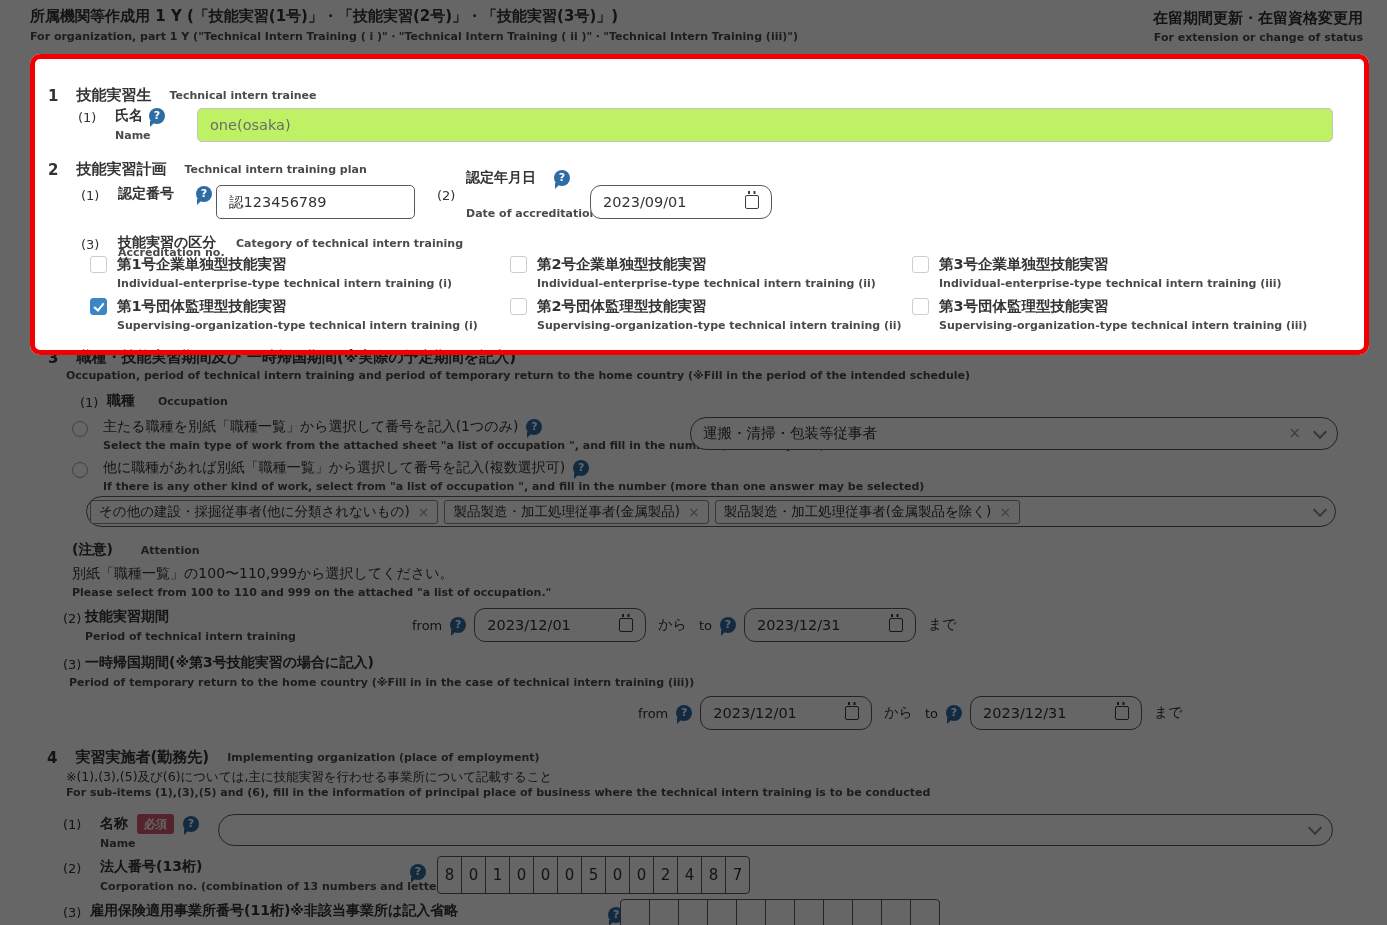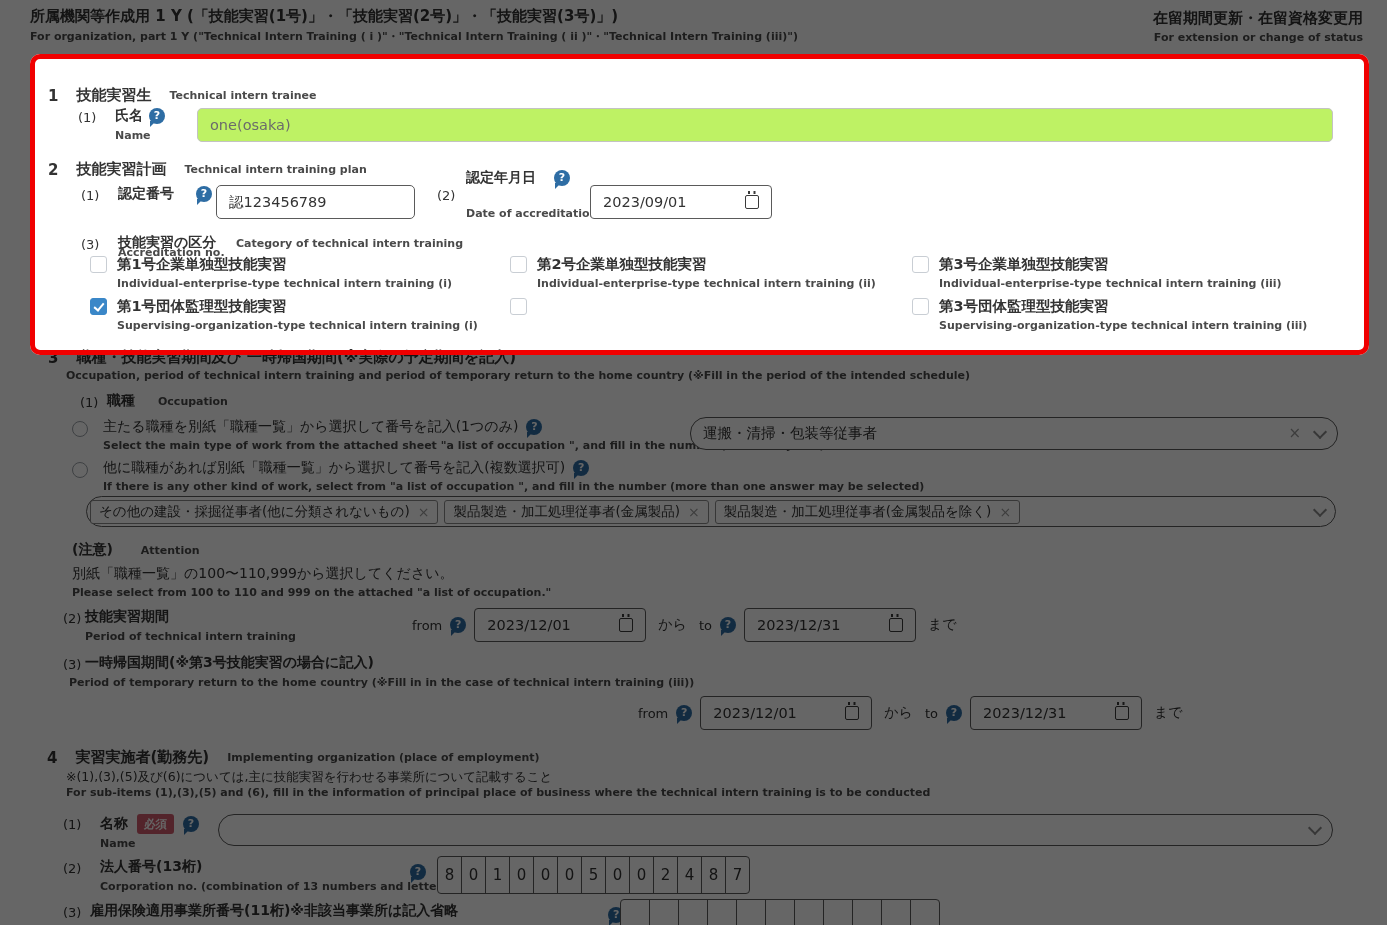--- a/index.html
+++ b/index.html
@@ -13,21 +13,21 @@
   .row{display:flex;align-items:center;}
   
   .q{display:inline-block;width:16px;height:16px;border-radius:50%;background:#2e6da4;color:#fff;
      font-size:11px;font-weight:700;text-align:center;line-height:16px;position:relative;flex:0 0 auto;}
   .q::after{content:"";position:absolute;left:1px;bottom:-3px;border:3px solid transparent;
      border-top-color:#2e6da4;border-left-color:#2e6da4;}
   
   .input{box-sizing:border-box;height:34px;border:1px solid #5a5a5a;border-radius:5px;background:#fff;
      font-size:14.5px;color:#333;padding:0 12px;font-family:inherit;}
   .disabled-input{background:#bef264;border-color:#c3c3c3;color:#6b6b6b;}
-  .date-input{box-sizing:border-box;height:34px;border:1px solid #5a5a5a;border-radius:4px;background:#fff;
+  .date-input{box-sizing:border-box;height:34px;border:1px solid #5a5a5a;border-radius:11px;background:#fff;
      display:flex;align-items:center;justify-content:space-between;padding:0 12px;font-size:14.5px;color:#333;}
   .cal{width:12px;height:12px;border:1.6px solid #3a3a3a;border-radius:2px;position:relative;flex:0 0 auto;}
   .cal::before{content:"";position:absolute;top:-5px;left:1.5px;width:2px;height:3px;background:#3a3a3a;box-shadow:5.5px 0 #3a3a3a;}
   .chev{width:8px;height:8px;border-right:2px solid #8a8a8a;border-bottom:2px solid #8a8a8a;
      transform:rotate(45deg);margin-top:-4px;flex:0 0 auto;}
   .clear-x{color:#9a9a9a;font-size:15px;line-height:1;}
   .select{box-sizing:border-box;border:1px solid #5a5a5a;border-radius:16px;background:#fff;
      display:flex;align-items:center;padding:0 12px;font-size:14.5px;color:#333;}
   
   .cb{width:17px;height:17px;box-sizing:border-box;border:1.5px solid #c9ced4;border-radius:3px;background:#fff;
@@ -141,20 +141,24 @@
     </div>
     <div class="cat-item">
       <span class="cb checked"></span>
       <div>
           <div class="jp">第1号団体監理型技能実習</div>
            <div class="en">Supervising-organization-type technical intern training (i)</div>
         </div>
     </div>
     <div class="cat-item">
       <span class="cb"></span>
+      <div>
+          <div class="jp">第2号団体監理型技能実習</div>
+           <div class="en">Supervising-organization-type technical intern training (ii)</div>
+        </div>
     </div>
     <div class="cat-item">
       <span class="cb"></span>
       <div>
           <div class="jp">第3号団体監理型技能実習</div>
            <div class="en">Supervising-organization-type technical intern training (iii)</div>
         </div>
     </div>
   </div>
 

